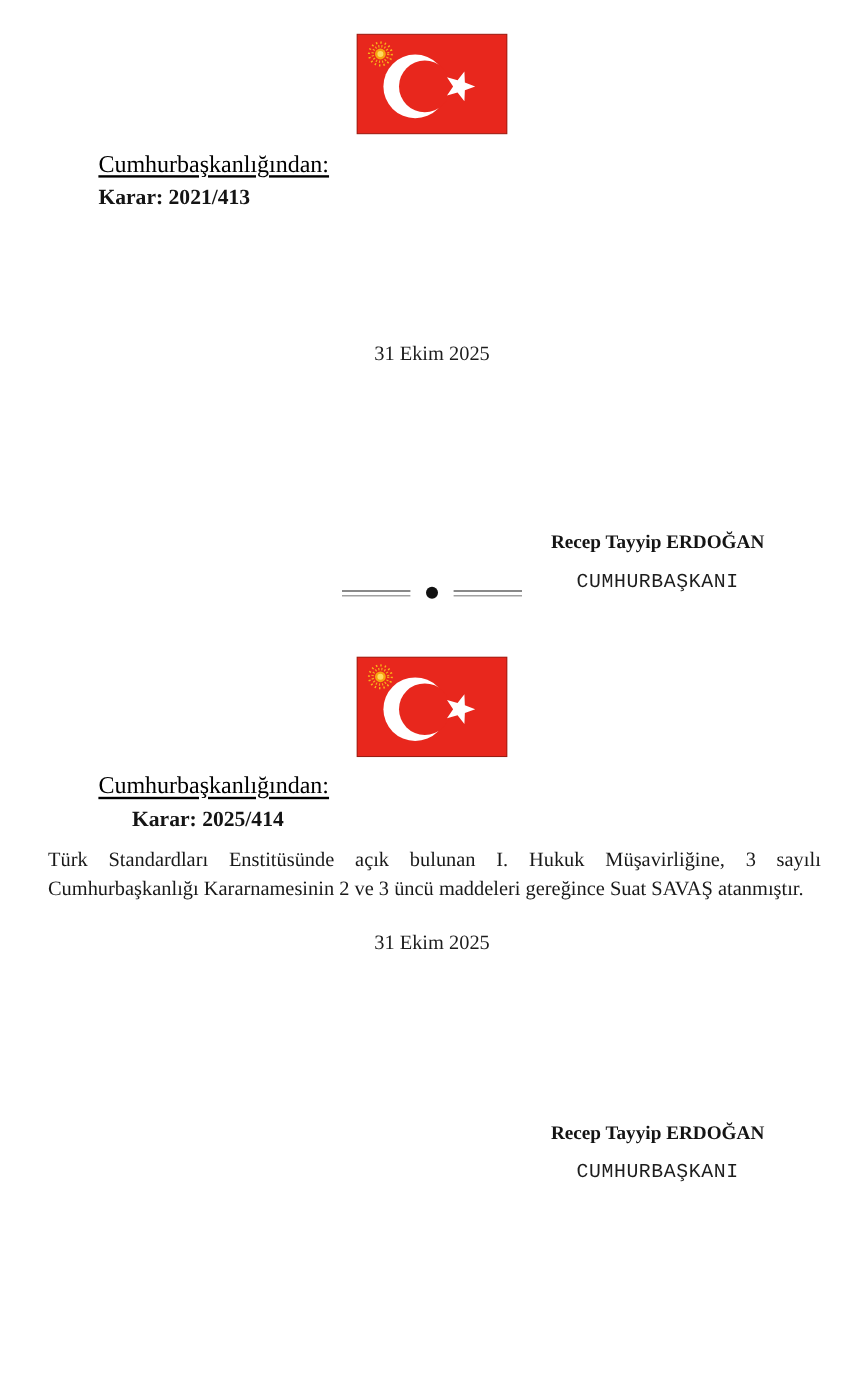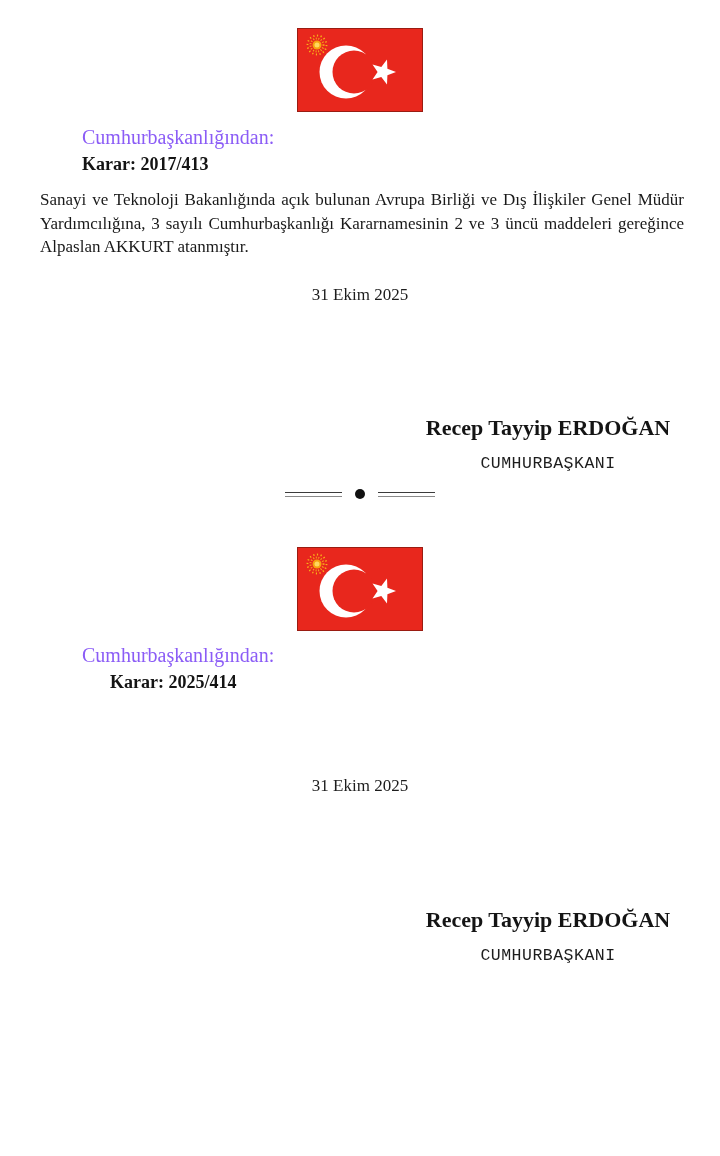--- a/index.html
+++ b/index.html
@@ -13,22 +13,23 @@
   .page{position:relative;width:720px;height:1156px;background:#fff;overflow:hidden;}
 
   .flag{position:absolute;width:126px;height:84px;}
   .flag svg{display:block;width:100%;height:100%;}
   .flag-1{left:297px;top:28px;}
   .flag-2{left:297px;top:547px;}
 
   .source-heading{
     position:absolute;left:82px;
     font-size:20px;line-height:22px;
+    text-decoration:underline;
     text-underline-offset:3px;
-    color:#8b5cf6;
+    color:#000000;
   }
   .heading-1{top:126px;}
   .heading-2{top:644px;}
 
   .decision-no{
     position:absolute;left:82px;
     font-size:18px;font-weight:bold;color:#141414;
   }
   .karar-1{top:154px;}
   .karar-2{top:672px;margin-left:28px;}
@@ -48,21 +49,21 @@
   }
   .date-1{top:285px;}
   .date-2{top:776px;}
 
   .signature{
     position:absolute;left:408px;width:280px;
     text-align:center;
   }
   .sig-1{top:415px;}
   .sig-2{top:907px;}
-  .sig-name{font-size:22px;font-weight:bold;color:#141414;}
+  .sig-name{font-size:16px;font-weight:bold;color:#141414;margin-top:29px;}
   .sig-title{font-size:16.5px;letter-spacing:0.5px;margin-top:13px;color:#1d1d1d;font-family:Liberation Mono, monospace;}
 
   .divider{
     position:absolute;left:0;top:489px;width:720px;
     display:flex;align-items:center;justify-content:center;gap:13px;
   }
   .divider .rule{
     width:57px;height:3px;
     border-top:1px solid #3c3c3c;border-bottom:1px solid #8a8a8a;
   }
@@ -96,23 +97,22 @@
 <div class="page">
 
   <div class="flag flag-1">
     <svg aria-hidden="true">
         <use href="#tr-pres-flag"></use>
       </svg>
   </div>
 
   <div class="source-heading heading-1">Cumhurbaşkanlığından:</div>
 
-  <div class="decision-no karar-1">Karar: 2017/413</div>
+  <div class="decision-no karar-1">Karar: 2021/413</div>
 
-  <div class="decree-body body-1">Sanayi ve Teknoloji Bakanlığında açık bulunan Avrupa Birliği ve Dış İlişkiler Genel Müdür Yardımcılığına, 3 sayılı Cumhurbaşkanlığı Kararnamesinin 2 ve 3 üncü maddeleri gereğince Alpaslan AKKURT atanmıştır.</div>
 
   <div class="decree-date date-1">31 Ekim 2025</div>
 
   <div class="signature sig-1">
     <div class="sig-name">Recep Tayyip ERDOĞAN</div>
     <div class="sig-title">CUMHURBAŞKANI</div>
   </div>
 
   <div class="divider">
     <div class="rule"></div>
@@ -123,20 +123,21 @@
   <div class="flag flag-2">
     <svg aria-hidden="true">
         <use href="#tr-pres-flag"></use>
       </svg>
   </div>
 
   <div class="source-heading heading-2">Cumhurbaşkanlığından:</div>
 
   <div class="decision-no karar-2">Karar: 2025/414</div>
 
+  <div class="decree-body body-2">Türk Standardları Enstitüsünde açık bulunan I. Hukuk Müşavirliğine, 3 sayılı Cumhurbaşkanlığı Kararnamesinin 2 ve 3 üncü maddeleri gereğince Suat SAVAŞ atanmıştır.</div>
 
   <div class="decree-date date-2">31 Ekim 2025</div>
 
   <div class="signature sig-2">
     <div class="sig-name">Recep Tayyip ERDOĞAN</div>
     <div class="sig-title">CUMHURBAŞKANI</div>
   </div>
 
 </div>
 

